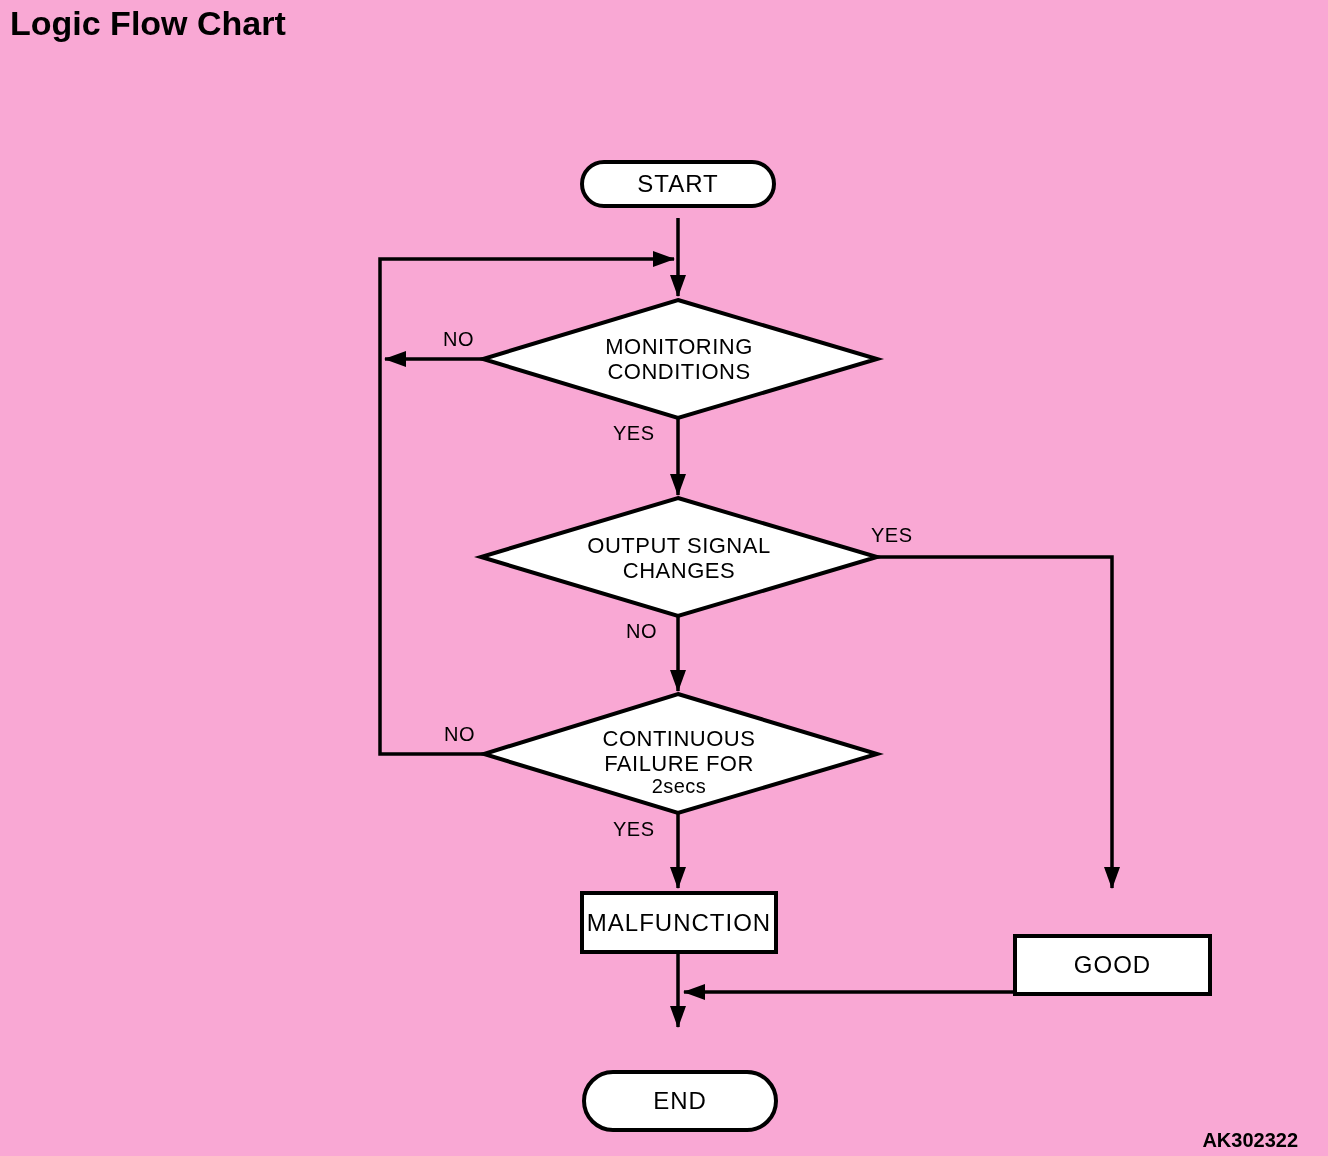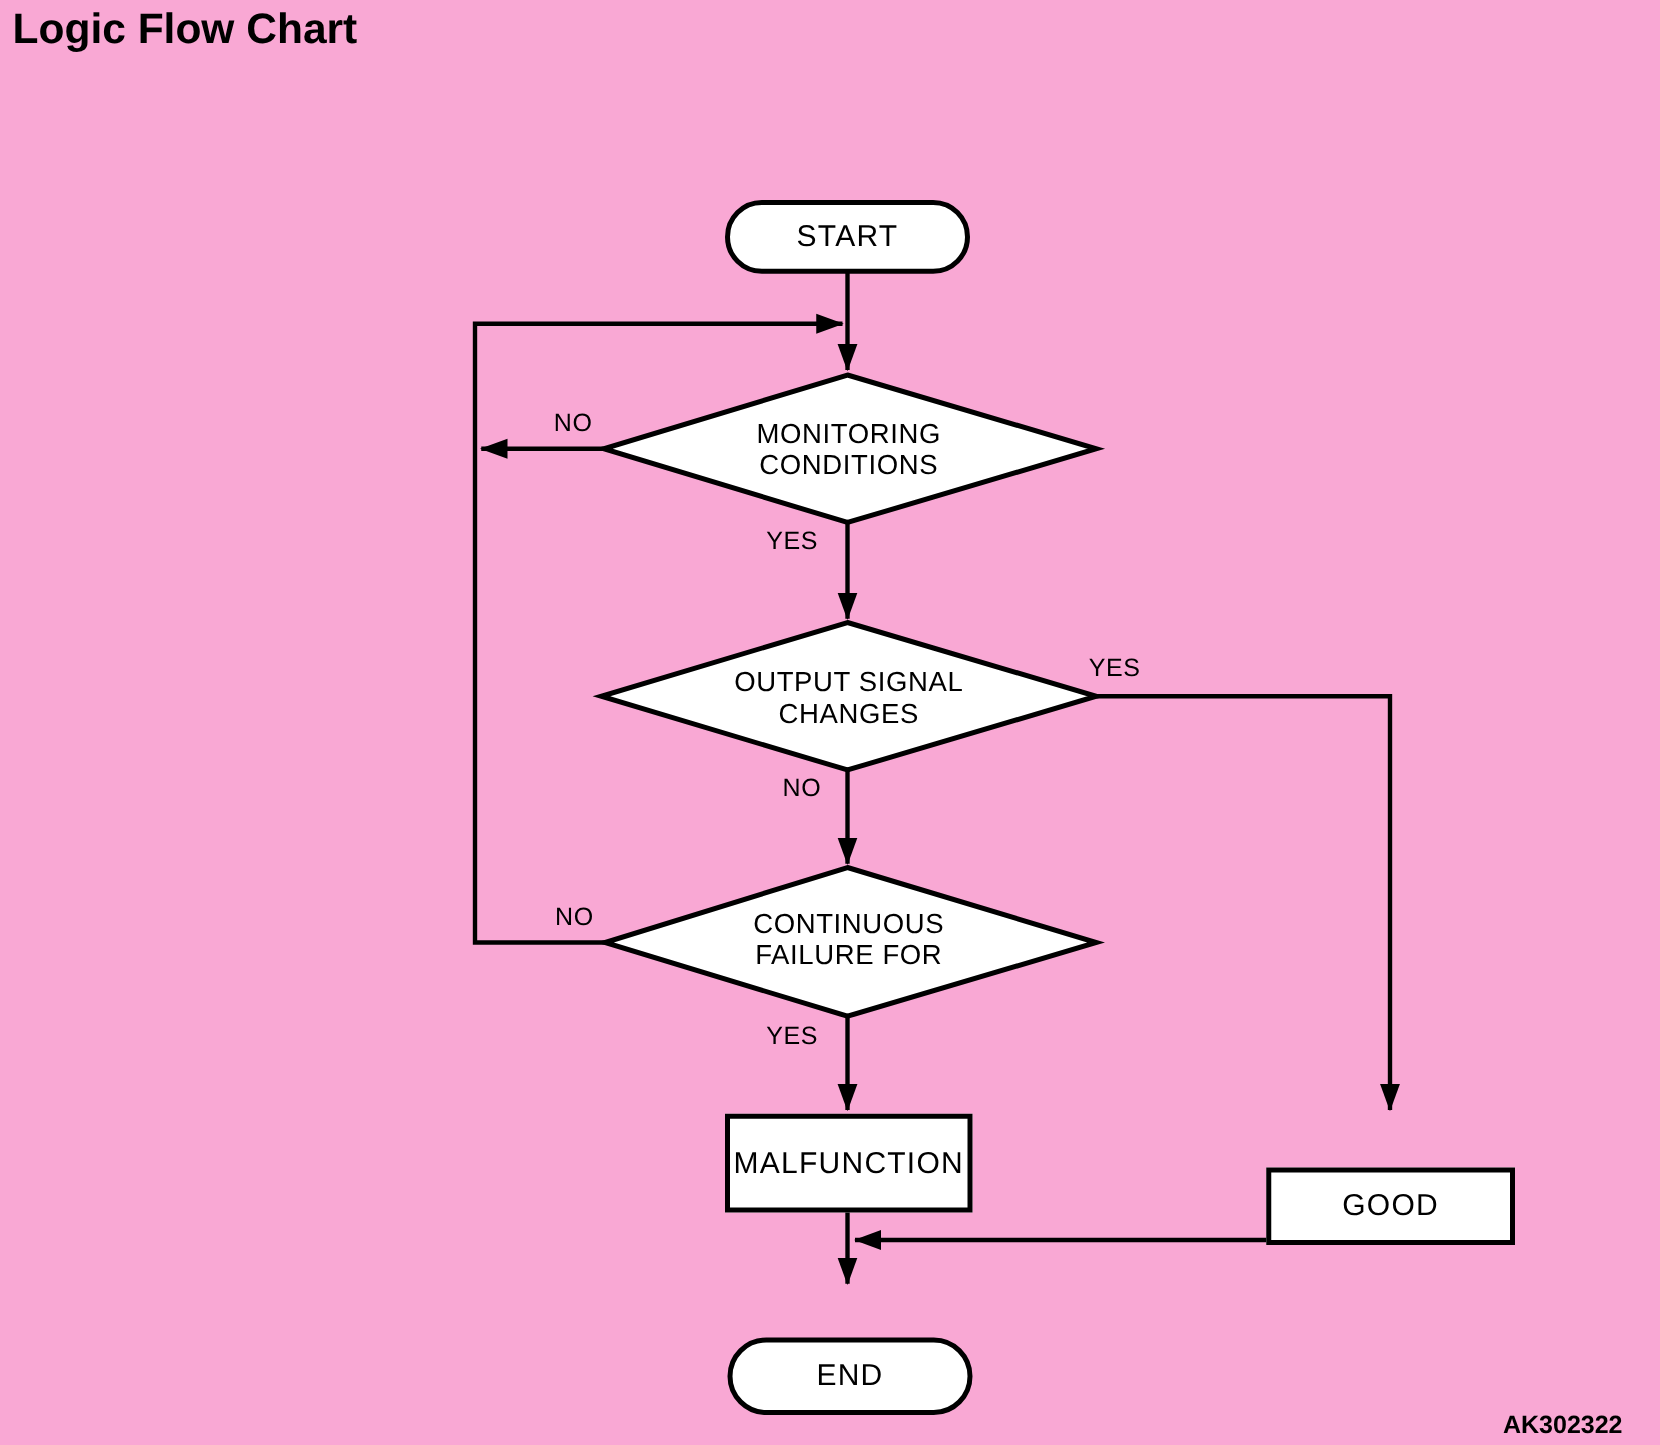--- a/index.html
+++ b/index.html
@@ -99,25 +99,25 @@
       <path d="M1112,953 L1112,992 L684,992" marker-end="url(#ah)"></path>
     </g>
 
     <g fill="#ffffff" stroke="#000000" stroke-width="4">
       <polygon points="678,300 877,359 678,418 483,359"></polygon>
       <polygon points="678,498 877,557 678,616 481,557"></polygon>
       <polygon points="678,694 877,754 678,813 484,754"></polygon>
     </g>
   </svg>
 
-  <div class="node stadium" style="left:580px; top:160px; width:196px; height:59px;">
+  <div class="node stadium" style="left:580px; top:160px; width:196px; height:48px;">
     <span>START</span>
   </div>
 
-  <div class="node" style="left:580px; top:891px; width:198px; height:79px;">
+  <div class="node" style="left:580px; top:891px; width:198px; height:63px;">
     <span>MALFUNCTION</span>
   </div>
 
   <div class="node" style="left:1013px; top:934px; width:199px; height:62px;">
     <span>GOOD</span>
   </div>
 
   <div class="node stadium" style="left:582px; top:1070px; width:196px; height:62px;">
     <span>END</span>
   </div>
@@ -128,20 +128,21 @@
   </div>
 
   <div class="dtext" style="left:529px; top:533px;">
     <div>OUTPUT SIGNAL</div>
     <div>CHANGES</div>
   </div>
 
   <div class="dtext" style="left:529px; top:726px;">
     <div>CONTINUOUS</div>
     <div>FAILURE FOR</div>
+    <div class="small-line">2secs</div>
   </div>
 
   <div class="edge-label" style="left:443px; top:328px;">NO</div>
   <div class="edge-label" style="left:613px; top:422px;">YES</div>
   <div class="edge-label" style="left:871px; top:524px;">YES</div>
   <div class="edge-label" style="left:626px; top:620px;">NO</div>
   <div class="edge-label" style="left:444px; top:723px;">NO</div>
   <div class="edge-label" style="left:613px; top:818px;">YES</div>
 
   <div id="figure-code">AK302322</div>

